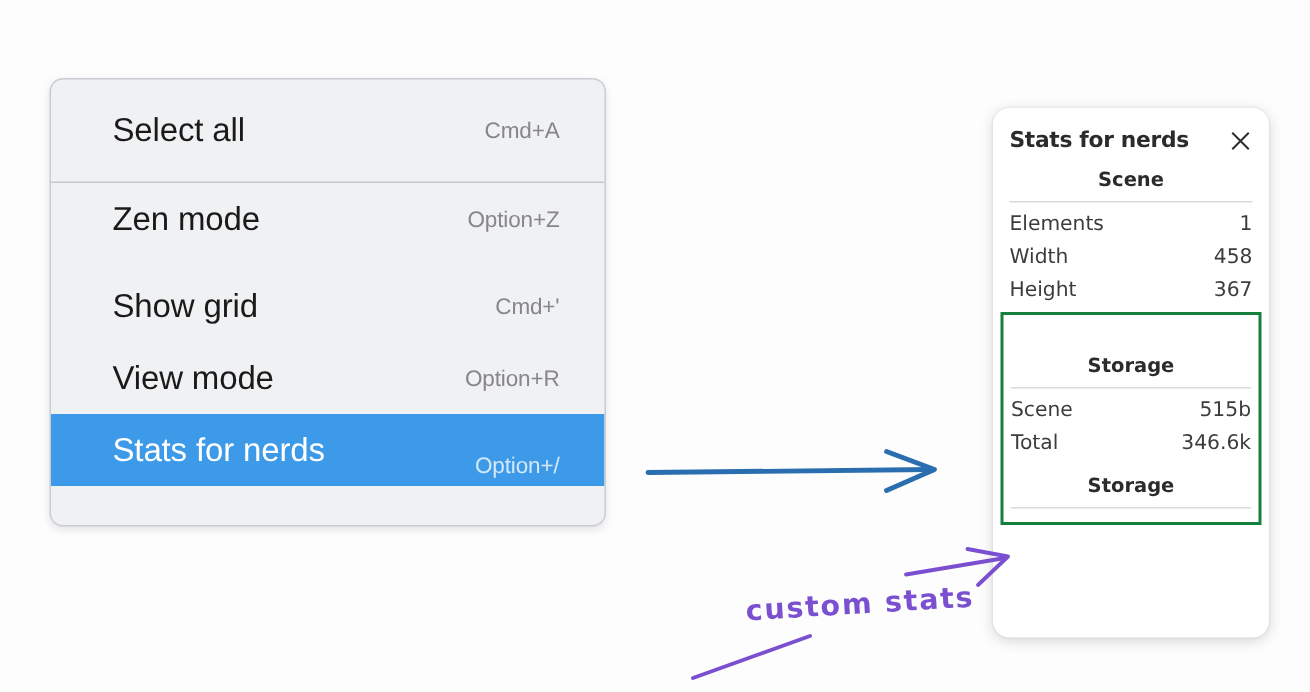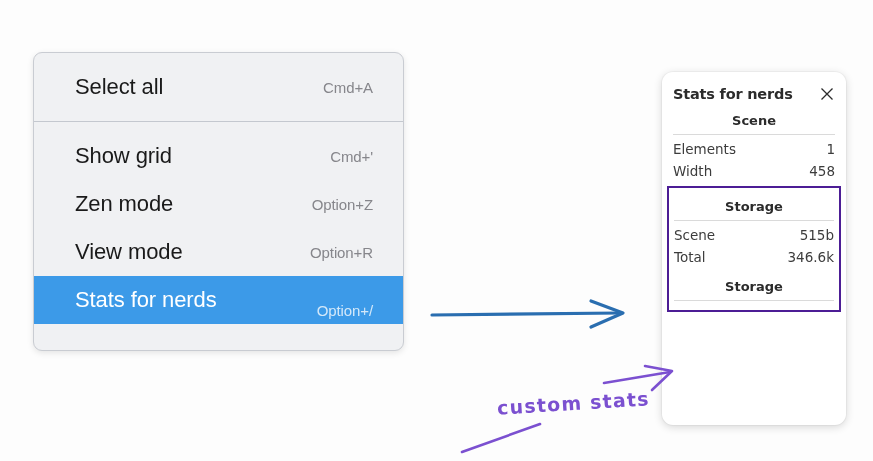--- a/index.html
+++ b/index.html
@@ -129,23 +129,23 @@
   .stat-row .v { }
   .version-text {
     font-size: 13.5px;
     color: #3c3c3c;
     padding: 4px 0 3px 0;
     text-align: left;
   }
 
   
   #custom-stats-box {
-    border: 2px solid #4c1d95;
+    border: 2px solid #15803d;
     margin: 4px -6px 0 -6px;
-    padding: 0 5px 6px 5px;
+    padding: 16px 5px 6px 5px;
     box-sizing: border-box;
   }
 
   
   #annotations {
     position: absolute;
     left: 0; top: 0;
     width: 873px; height: 461px;
     pointer-events: none;
   }
@@ -171,27 +171,27 @@
   <div class="menu-group">
     <div class="menu-item">
       <span class="label">Select all</span>
       <span class="shortcut">Cmd+A</span>
     </div>
   </div>
 
   <div class="menu-separator"></div>
 
   <div class="menu-group">
+    <div class="menu-item">
+      <span class="label">Zen mode</span>
+      <span class="shortcut">Option+Z</span>
+    </div>
     <div class="menu-item" style="margin-top:10px">
       <span class="label">Show grid</span>
       <span class="shortcut">Cmd+'</span>
-    </div>
-    <div class="menu-item">
-      <span class="label">Zen mode</span>
-      <span class="shortcut">Option+Z</span>
     </div>
     <div class="menu-item">
       <span class="label">View mode</span>
       <span class="shortcut">Option+R</span>
     </div>
     <div class="menu-item selected">
       <span class="label">Stats for nerds</span>
       <span class="shortcut">Option+/</span>
     </div>
   </div>
@@ -213,20 +213,24 @@
   <div class="section-header">Scene</div>
   <div class="section-rule"></div>
   <div class="stat-row">
     <span class="k">Elements</span>
     <span class="v">1</span>
   </div>
   <div class="stat-row">
     <span class="k">Width</span>
     <span class="v">458</span>
   </div>
+  <div class="stat-row">
+    <span class="k">Height</span>
+    <span class="v">367</span>
+  </div>
 
   <div id="custom-stats-box">
 
     <div class="section-header">Storage</div>
     <div class="section-rule"></div>
     <div class="stat-row">
       <span class="k">Scene</span>
       <span class="v">515b</span>
     </div>
     <div class="stat-row">

